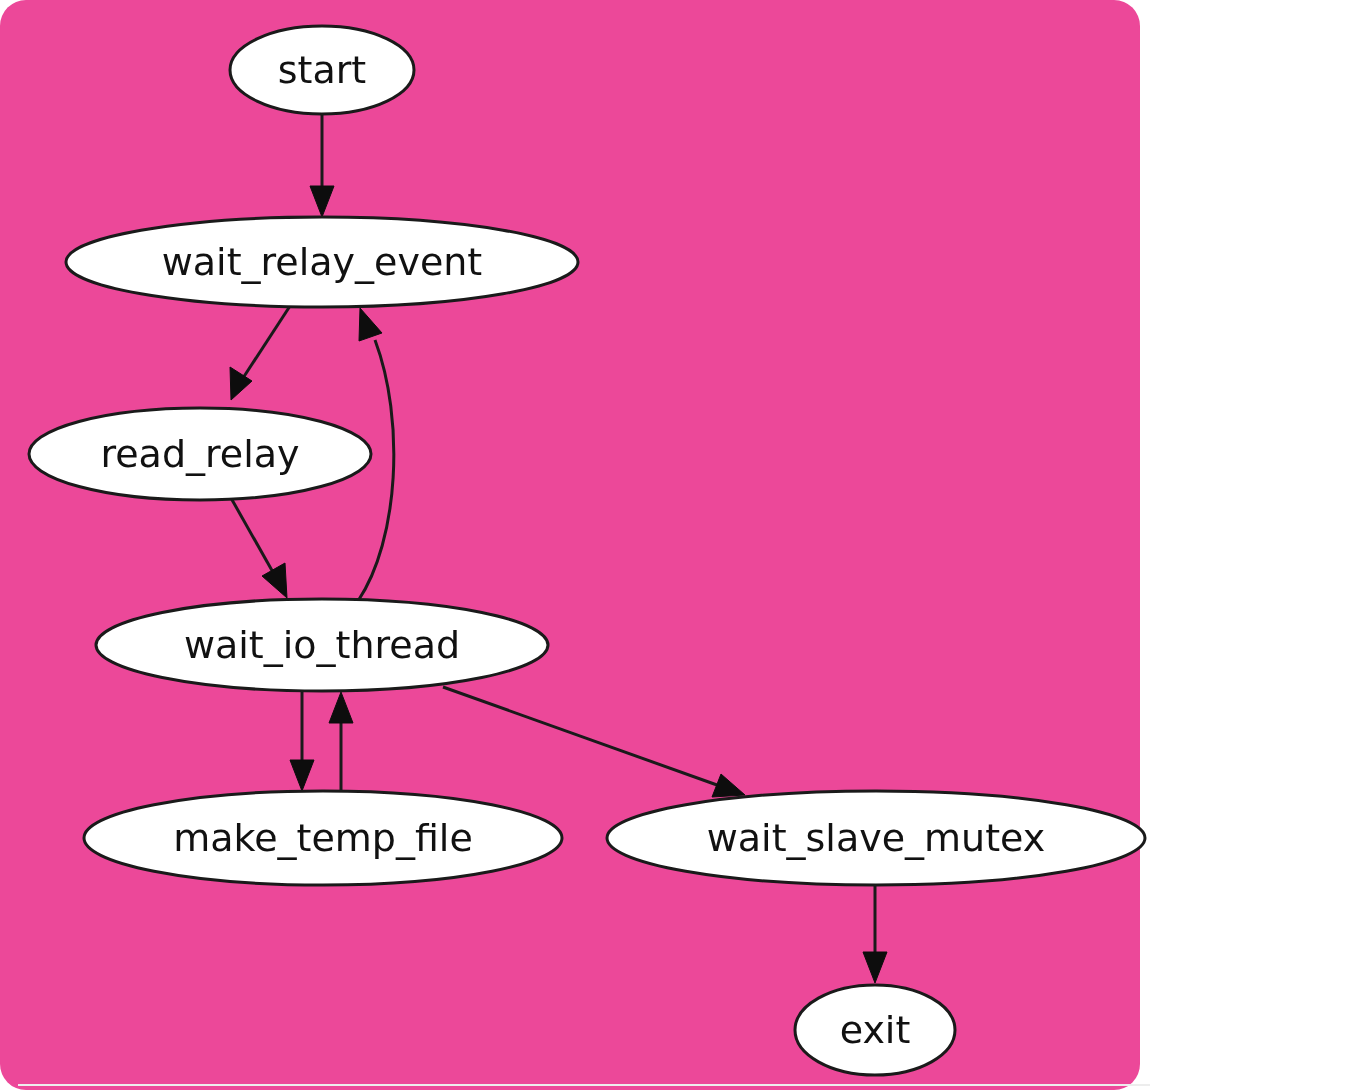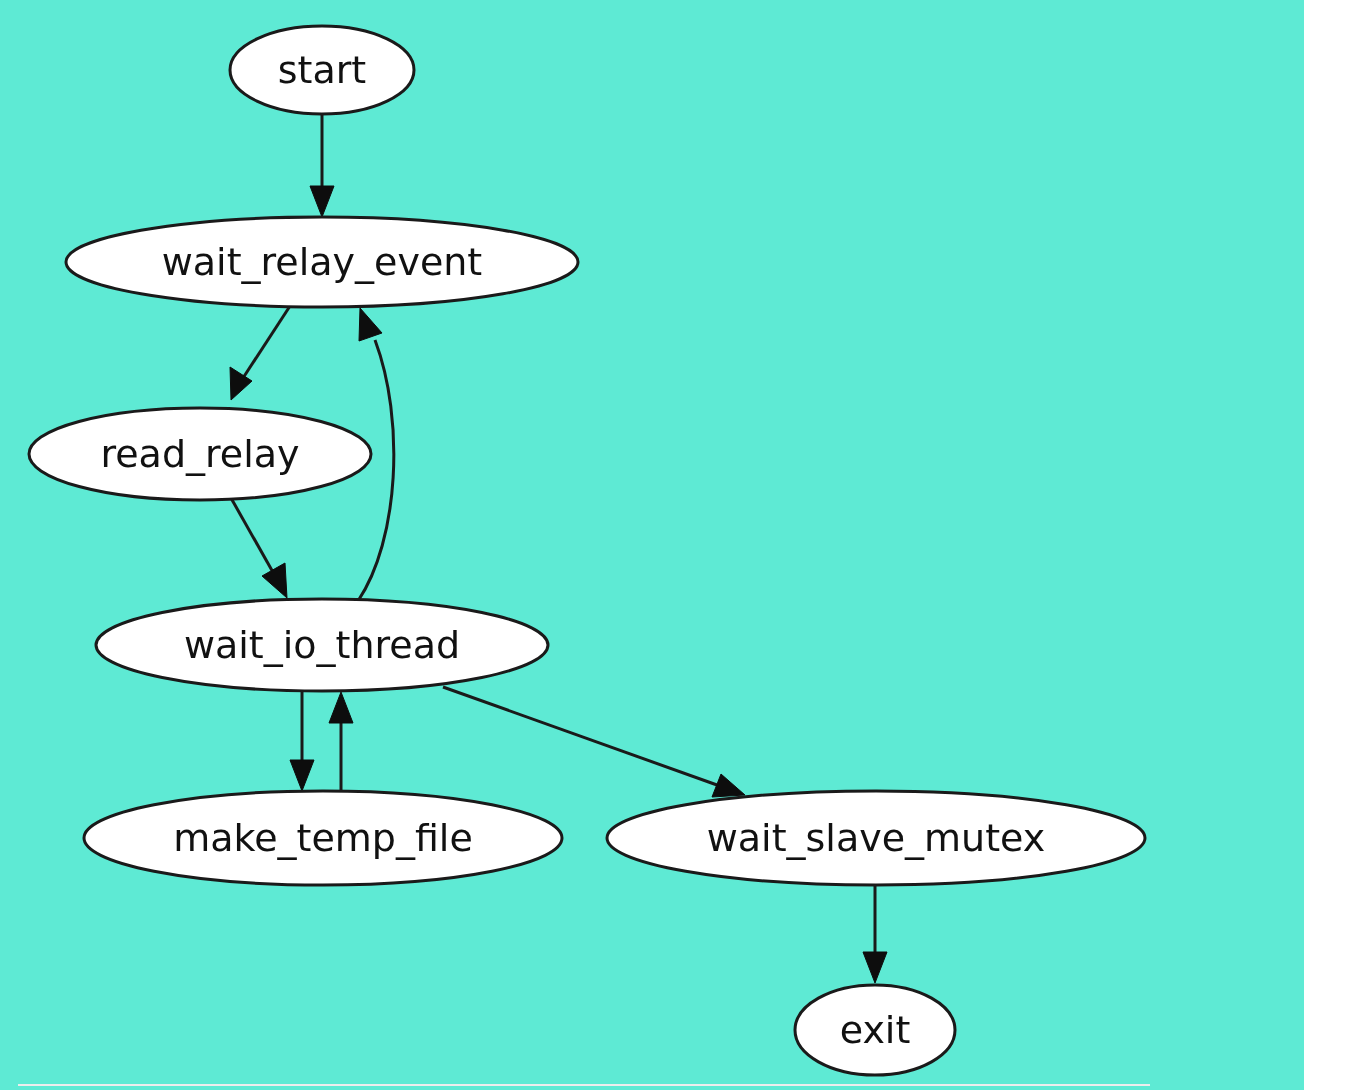--- a/index.html
+++ b/index.html
@@ -9,23 +9,24 @@
     background: #ffffff;
   }
   body {
     width: 1356px;
     height: 1090px;
     font-family: "DejaVu Sans", sans-serif;
     overflow: hidden;
   }
   #graph-canvas {
     position: relative;
-    width: 1304px;
+    width: 1140px;
     height: 1090px;
-    background: #5eead4;
+    background: #ec4899;
+    border-radius: 26px;
   }
   #graph-svg {
     position: absolute;
     top: 0;
     left: 0;
     width: 1356px;
     height: 1090px;
     display: block;
   }
   .node-ellipse {

